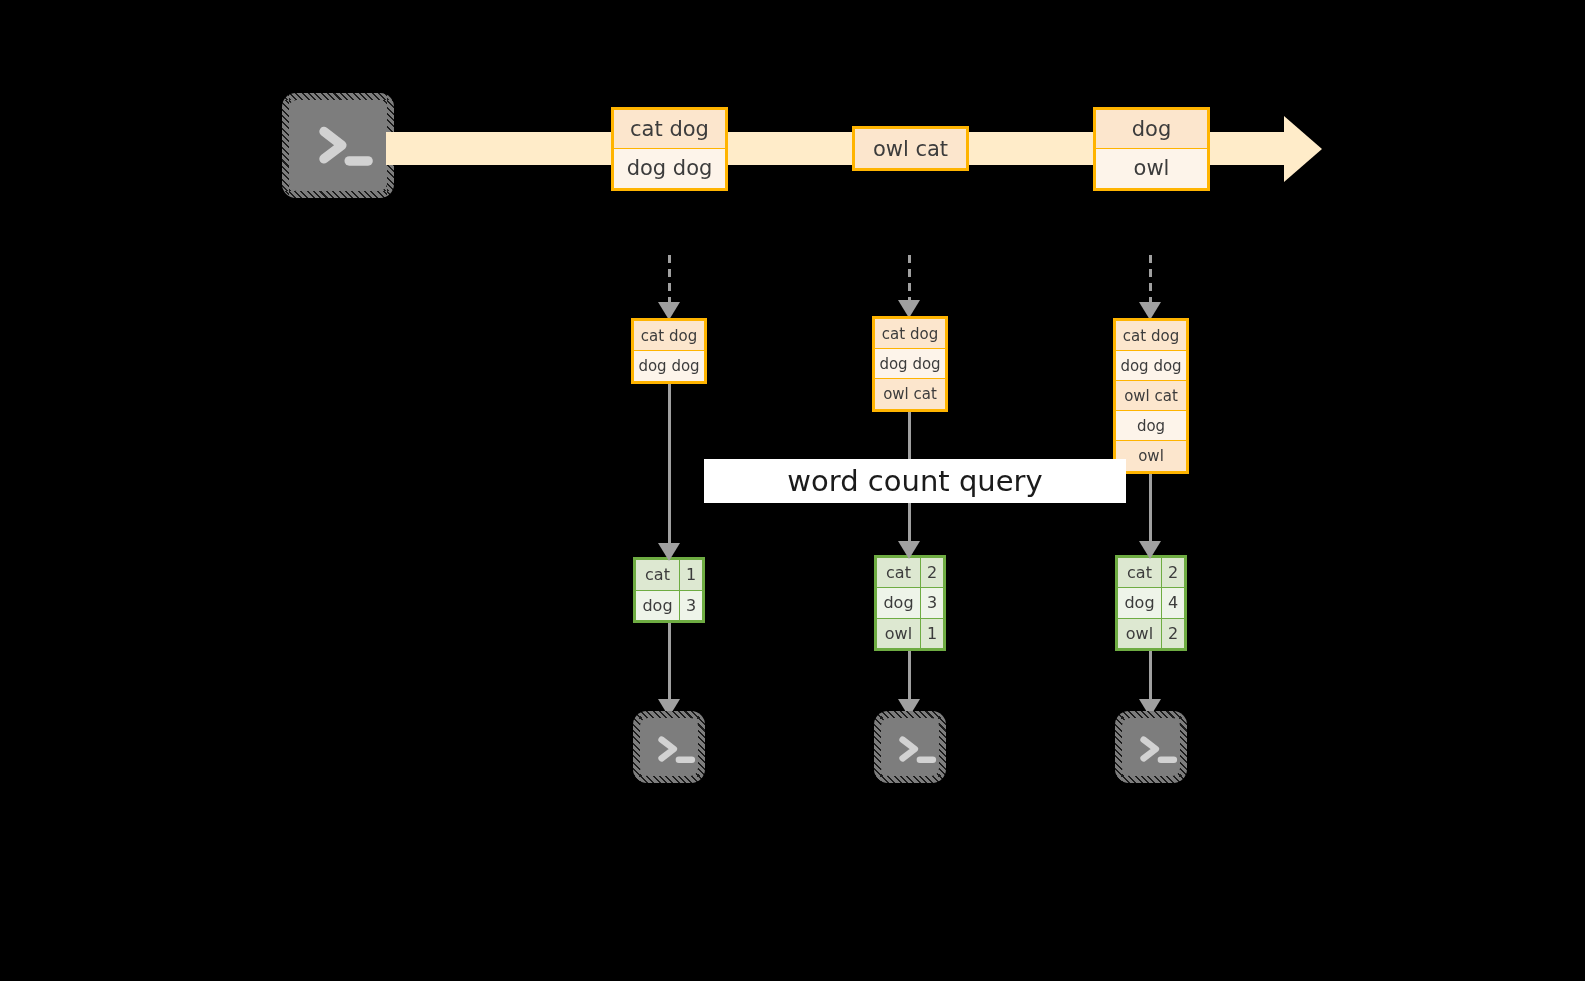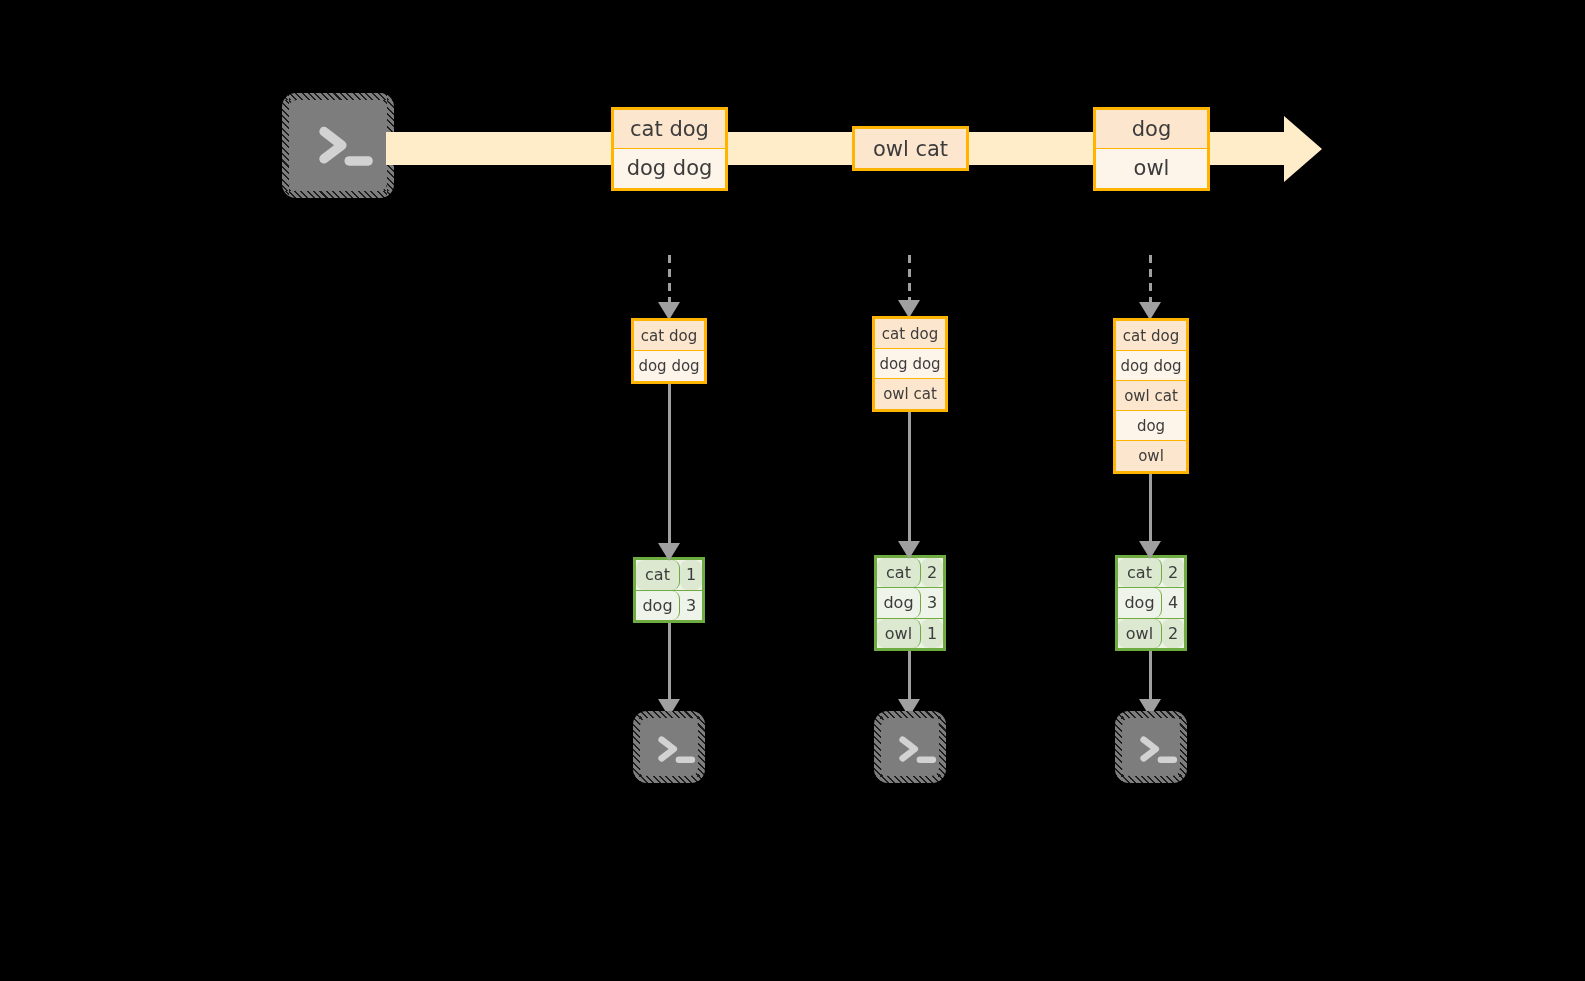--- a/index.html
+++ b/index.html
@@ -33,21 +33,21 @@
   .rec .row:last-child{border-bottom:none;}
   .rec .row.dark{background:#fce6cd;}
   .rec .row.light{background:#fdf4ea;text-align:center;}
 
   
   .res{position:absolute;box-sizing:border-box;border:3px solid #6eac42;
        background:#eef3e8;display:flex;flex-direction:column;}
   .res .trow{display:flex;flex:1;border-bottom:1.5px solid #6eac42;}
   .res .trow:last-child{border-bottom:none;}
   .res .tc{box-sizing:border-box;display:flex;align-items:center;
-       justify-content:center;color:#3c3c3c;white-space:nowrap;border-radius:8px;}
+       justify-content:center;color:#3c3c3c;white-space:nowrap;}
   .res .tc.k{border-right:1.5px solid #6eac42;}
   .res .trow.dark .tc{background:#dde8d1;}
   .res .trow.light .tc{background:#eef4e9;}
 
   
   .vline{position:absolute;background:#a0a0a0;width:3px;}
   .vdash{position:absolute;width:3px;
       background-image:linear-gradient(#a0a0a0 0 55%,rgba(0,0,0,0) 55% 100%);
       background-size:3px 14px;background-repeat:repeat-y;}
   .ahead{position:absolute;width:0;height:0;
@@ -168,13 +168,14 @@
     </div>
     <div class="vline" style="left: 1132.5px; top: 651px; height: 58px;"></div>
     <div class="ahead" style="left: 1123px; top: 699px;"></div>
     <div class="console" style="left: 1099px; top: 711px; width: 72px; height: 72px;">
       <div class="inner"></div>
       <svg width="72" height="72" viewBox="0 0 100 100" style="position: absolute; left: 0px; top: 0px;">
         <path d="M 30 30 L 47 43 L 30 56" fill="none" stroke="#d2d2d2" stroke-width="9" stroke-linecap="round" stroke-linejoin="round"></path>
         <path d="M 54 58 L 72 58" fill="none" stroke="#d2d2d2" stroke-width="9" stroke-linecap="round"></path>
       </svg>
     </div>
+    <div class="label-band" style="left: 688px; top: 459px; width: 422px; height: 44px; font-size: 29px;">word count query</div>
   </div>
 
 </body></html>

